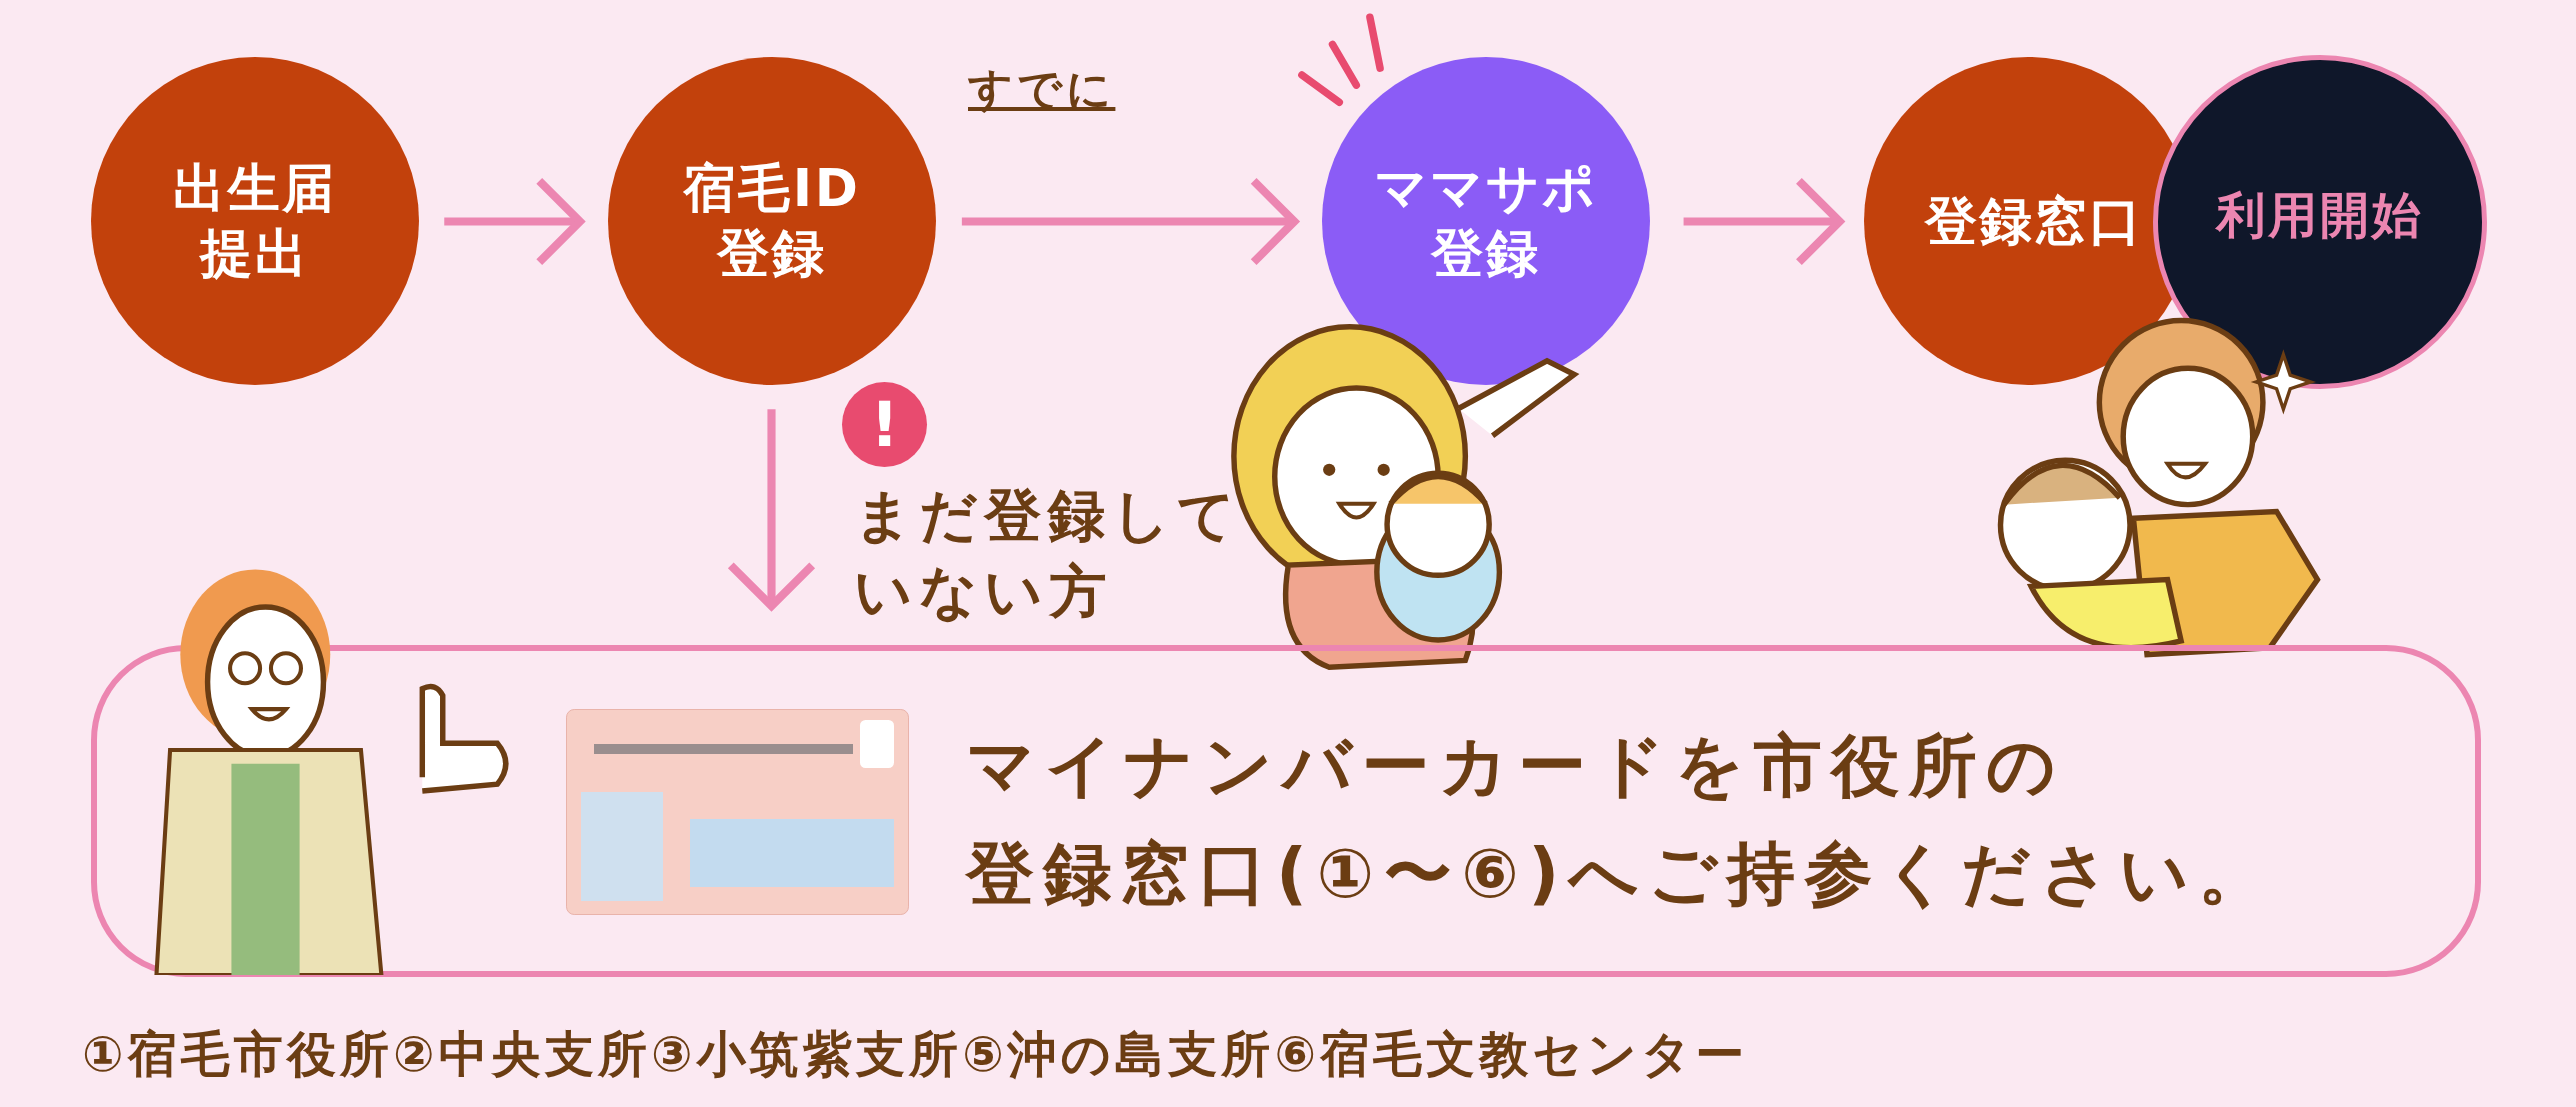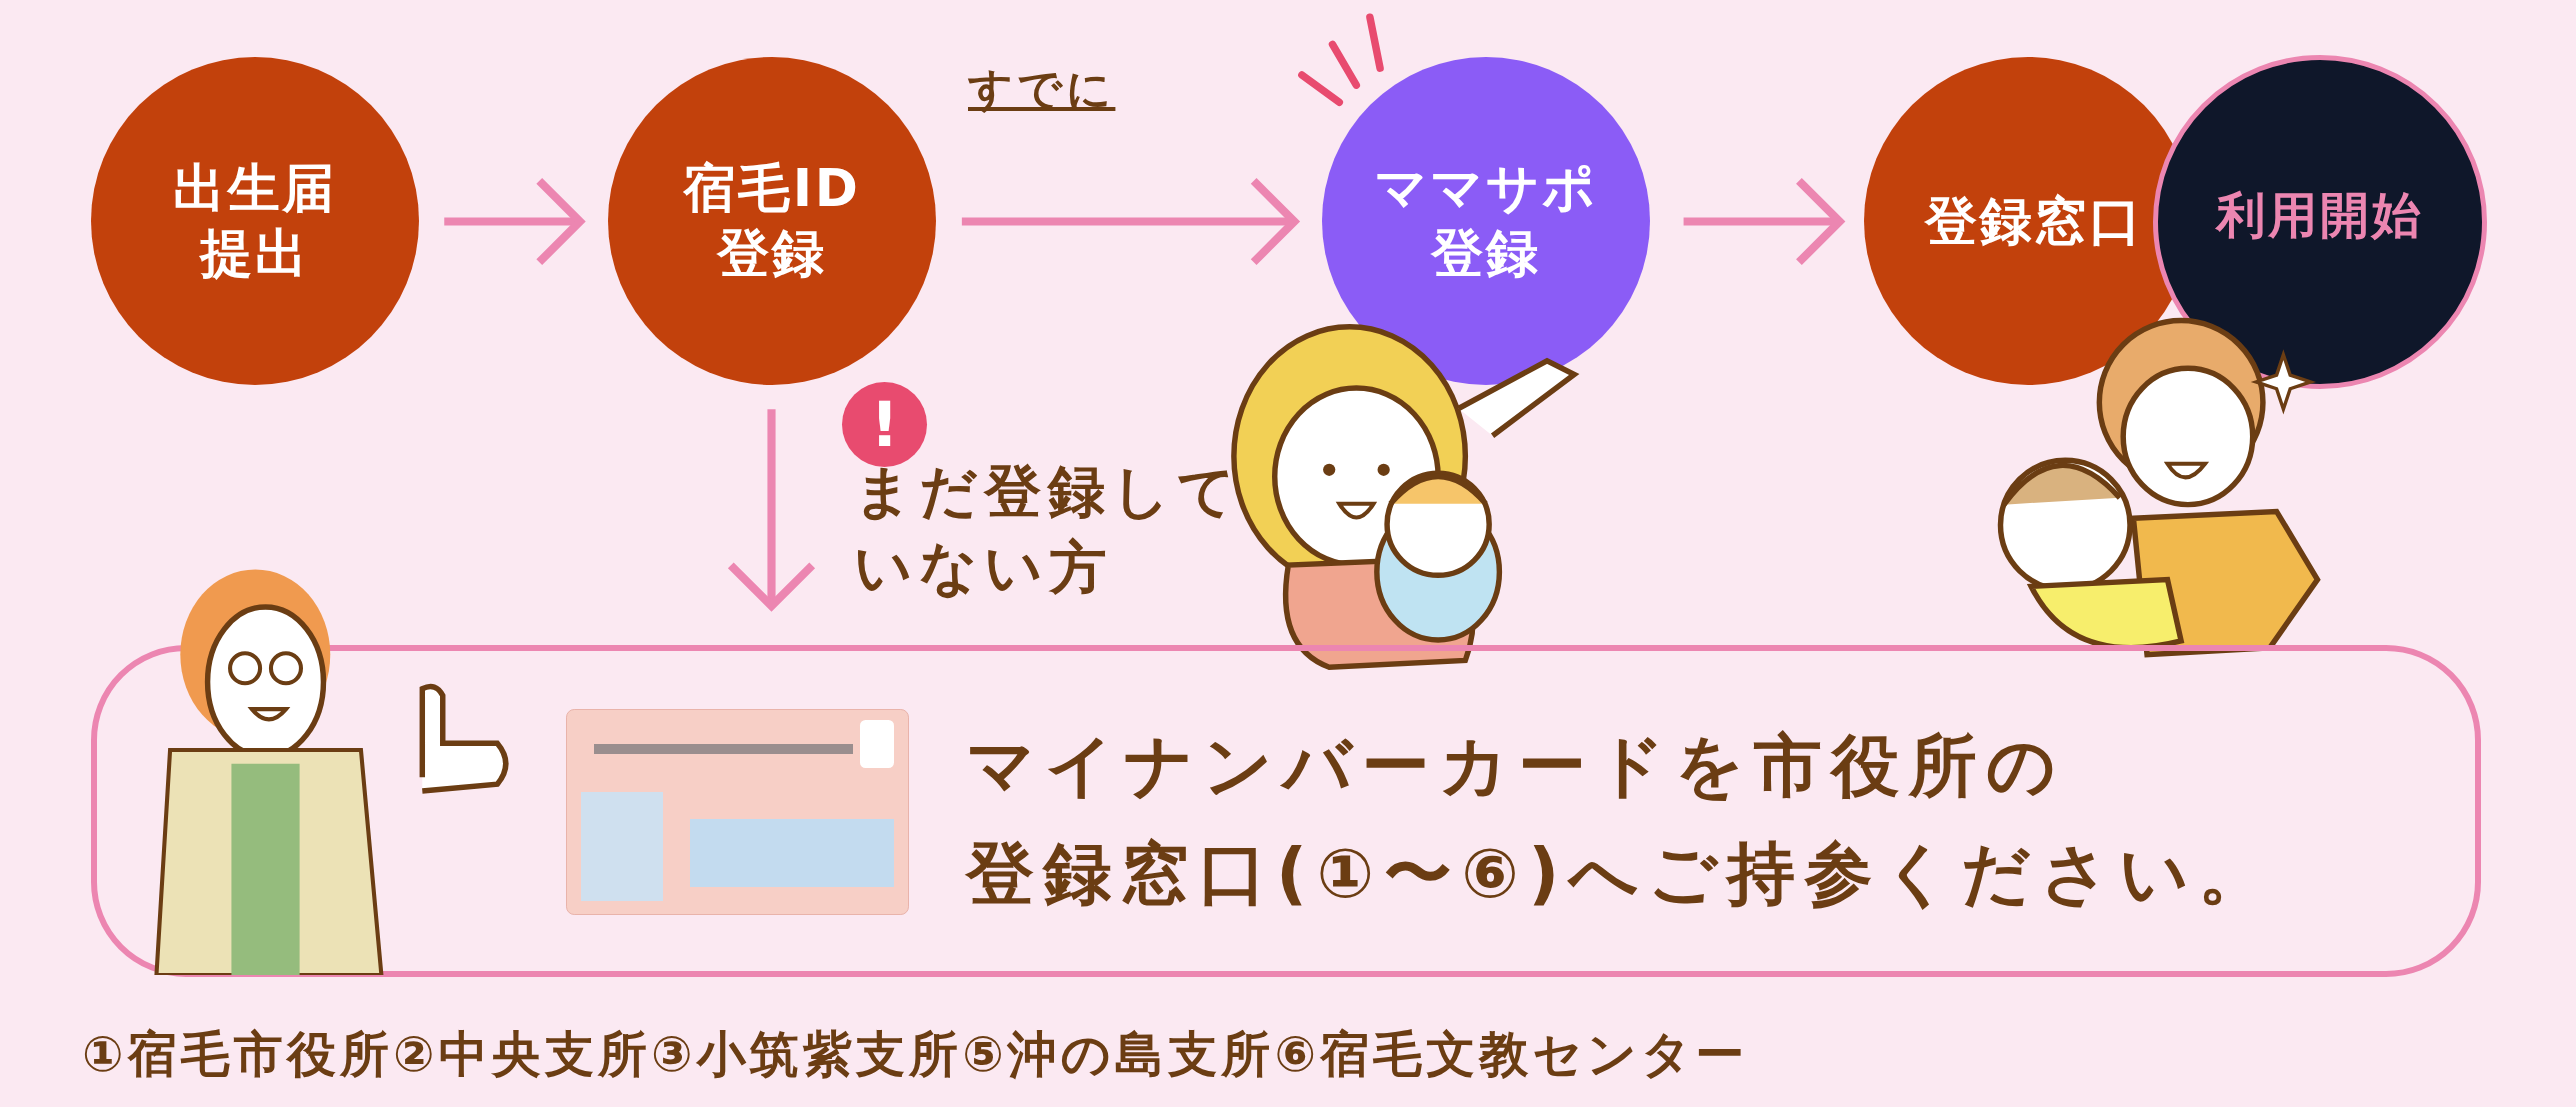--- a/index.html
+++ b/index.html
@@ -89,21 +89,21 @@
   <svg width="95" height="204" viewBox="0 0 140 300">
       <line x1="70" y1="0" x2="70" y2="290" stroke="#ec86b1" stroke-width="12"></line>
       <polyline points="10,230 70,290 130,230" fill="none" stroke="#ec86b1" stroke-width="12"></polyline>
     </svg>
 </div>
 
 <div class="abs" style="left:842px;top:382px;width:85px;height:85px;border-radius:50%;background:#e84b6f;color:#fff;font-size:63px;font-weight:bold;display:flex;align-items:center;justify-content:center;">
   <span>!</span>
 </div>
 
-<div class="abs brown" style="left:854px;top:453px;font-size:57px;line-height:76px;letter-spacing:6.8px;">
+<div class="abs brown" style="left:854px;top:477px;font-size:57px;line-height:76px;letter-spacing:6.8px;">
   <div>まだ登録して</div>
   <div>いない方</div>
 </div>
 
 <div class="abs" style="left:1213px;top:320px;">
   <svg width="423" height="354" viewBox="0 0 620 520">
     <ellipse cx="200" cy="200" rx="170" ry="190" fill="#f2d055" stroke="#6b3d13" stroke-width="8"></ellipse>
     <ellipse cx="210" cy="230" rx="120" ry="130" fill="#fff" stroke="#6b3d13" stroke-width="8"></ellipse>
     <circle cx="170" cy="220" r="9" fill="#6b3d13"></circle>
       <circle cx="250" cy="220" r="9" fill="#6b3d13"></circle>

